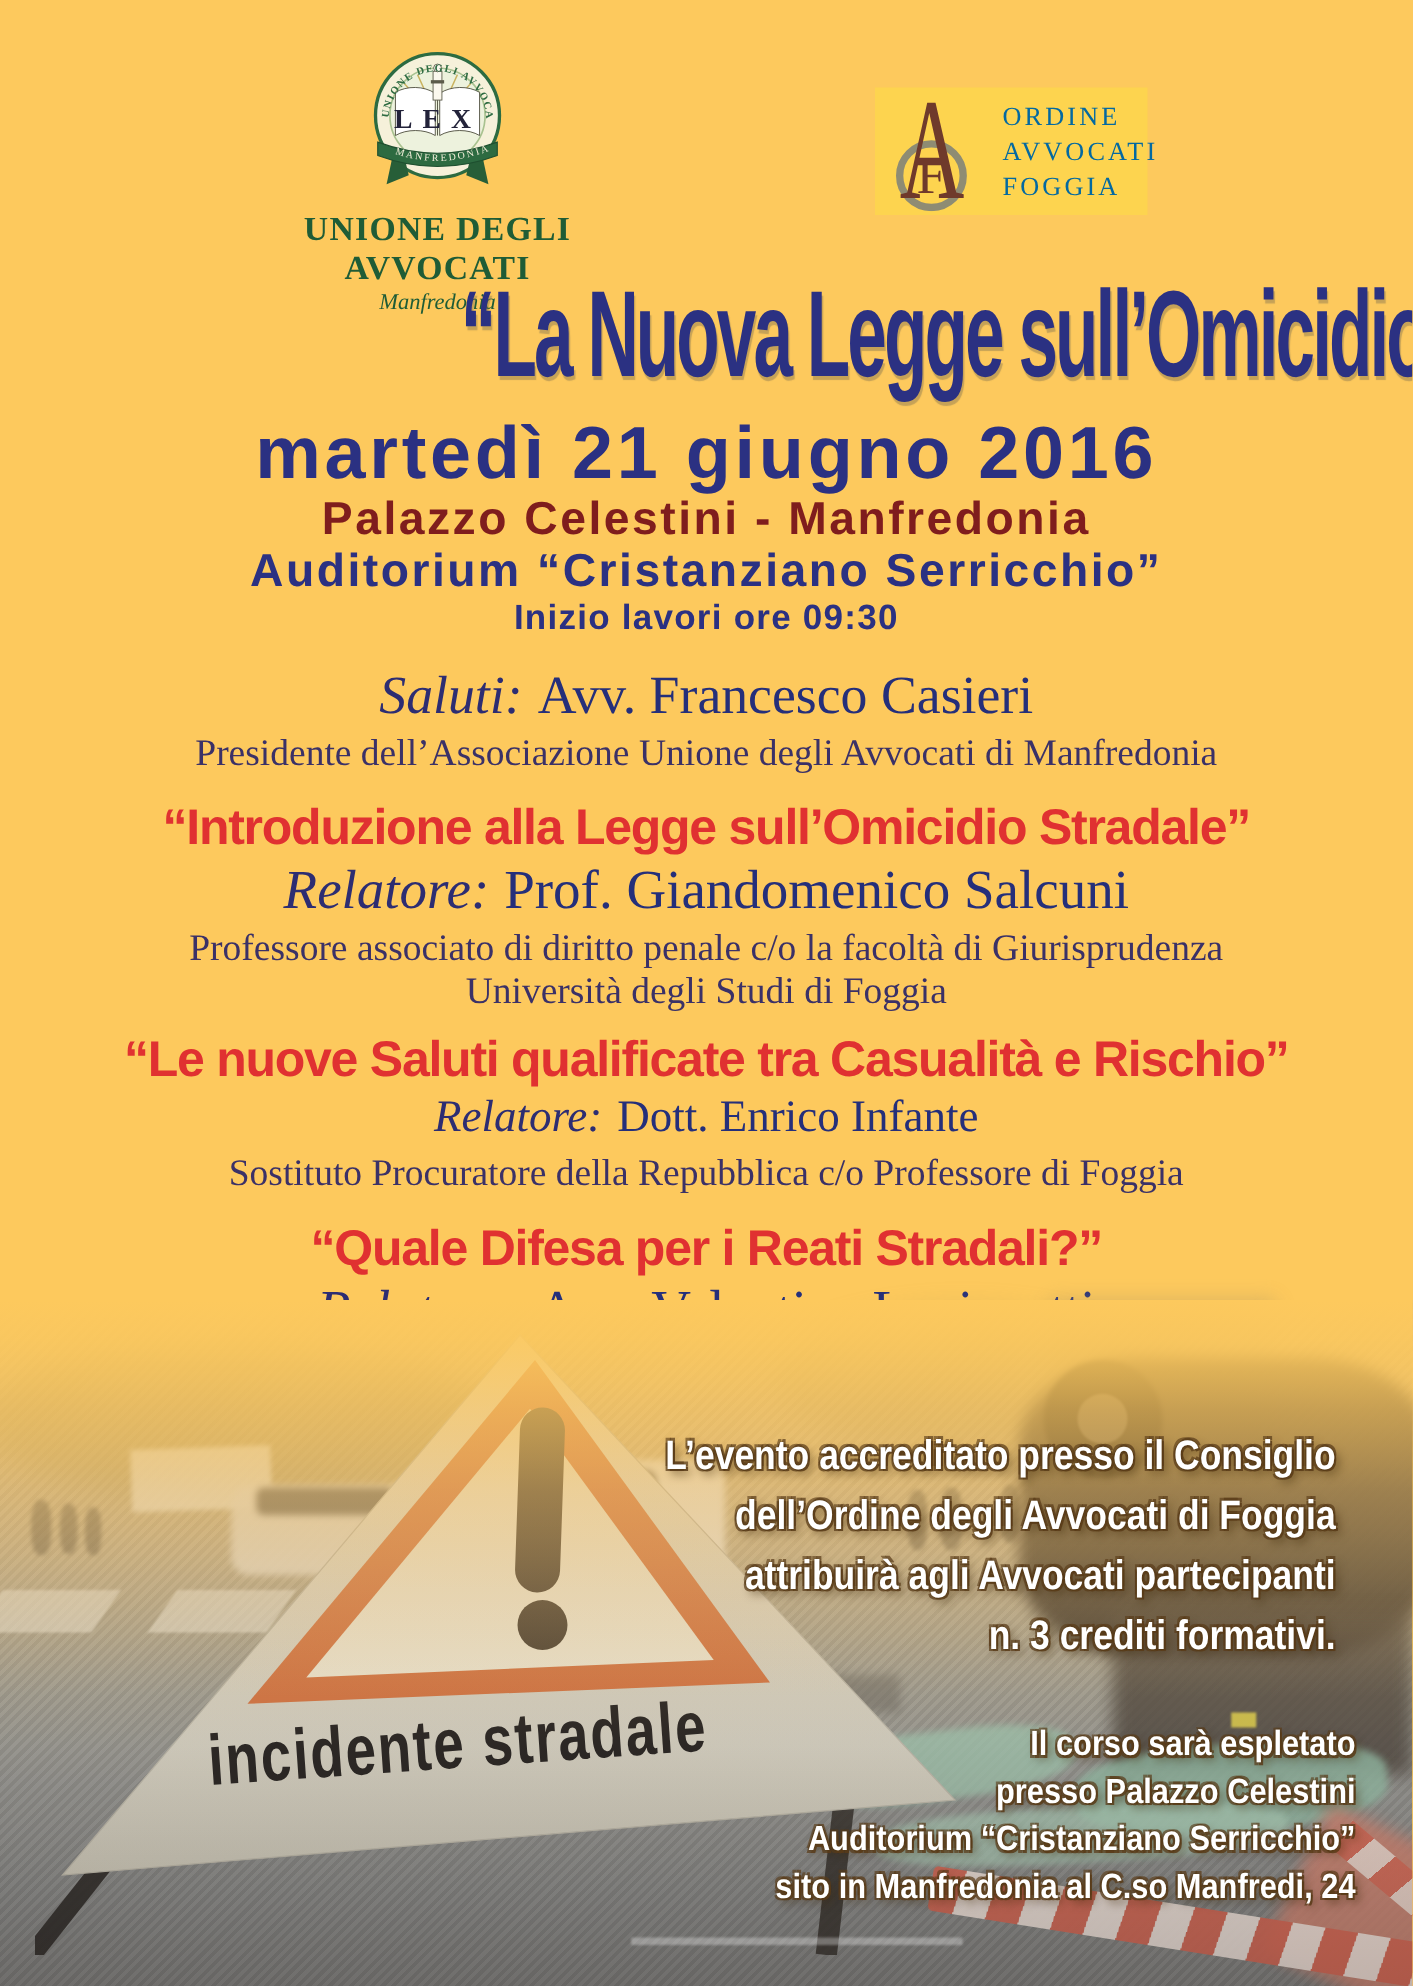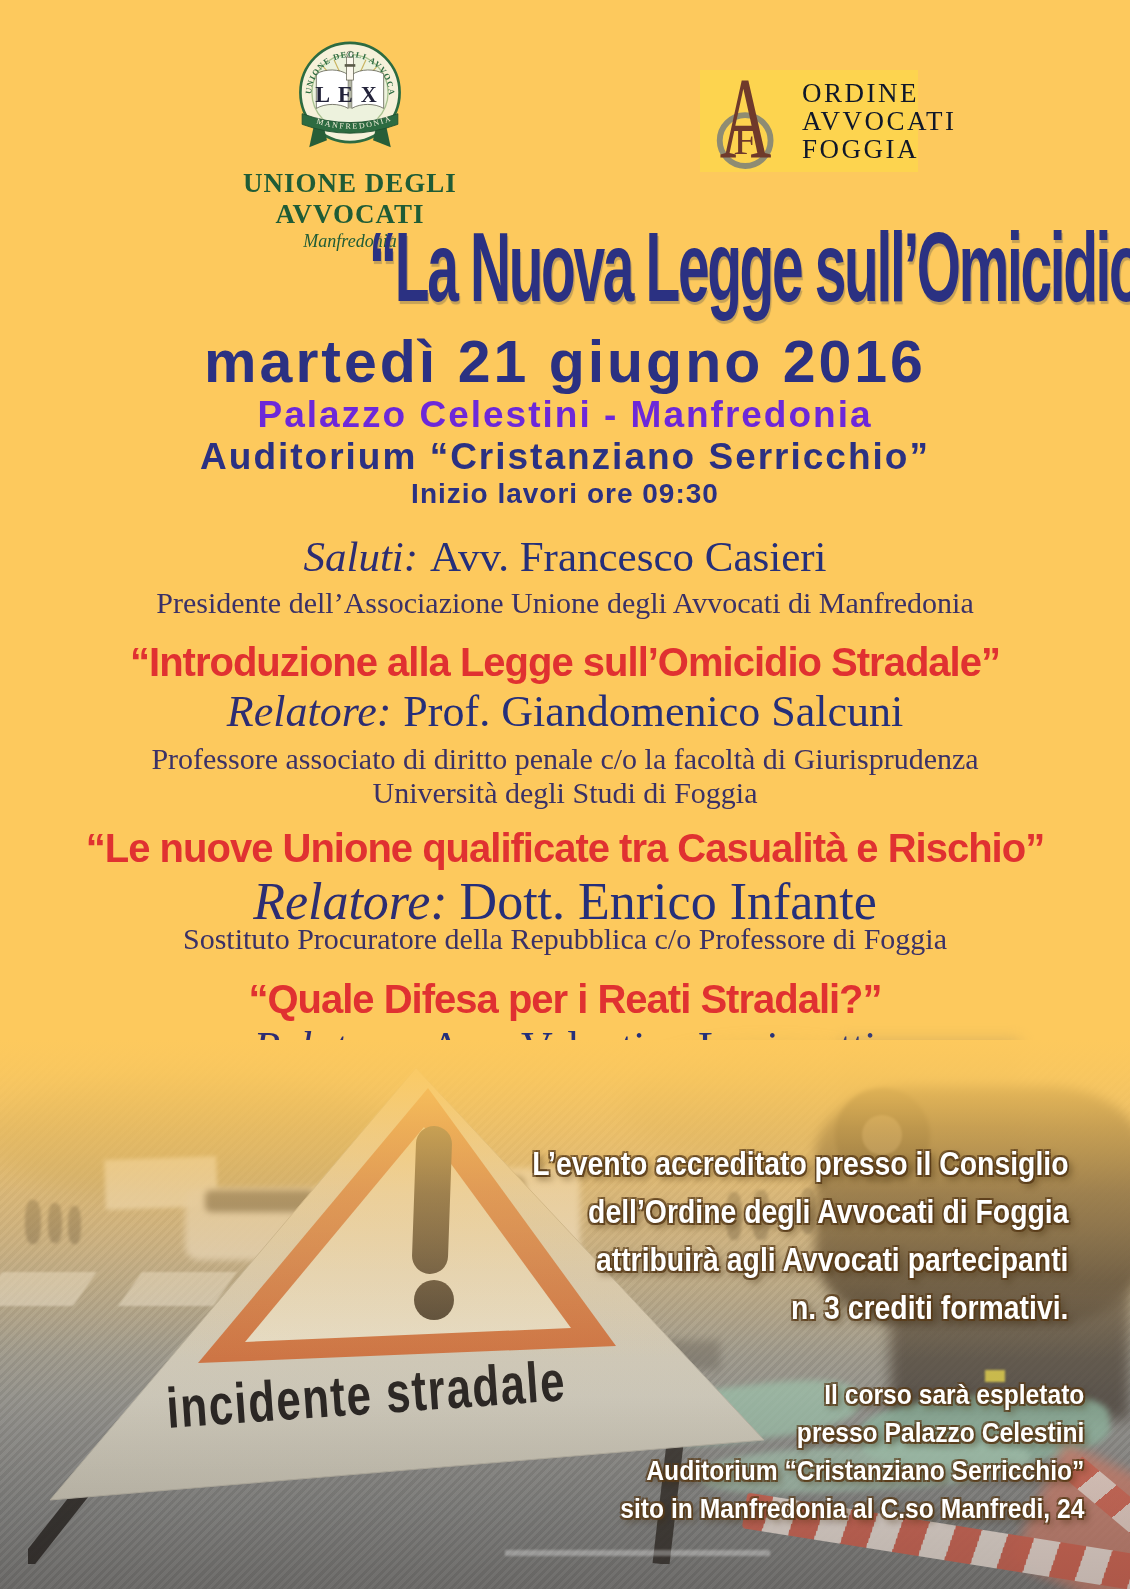--- a/index.html
+++ b/index.html
@@ -11,41 +11,41 @@
   .logo-left{position:absolute;left:180px;top:26px;width:340px;text-align:center;}
   .emblem{width:124px;height:140px;display:block;margin:0 auto;}
   .org-name{font-family:"Liberation Serif","DejaVu Serif",serif;font-weight:bold;
             font-size:27px;color:#1f5c36;letter-spacing:1px;margin-top:2px;}
   .org-sub{font-family:"Liberation Serif","DejaVu Serif",serif;font-style:italic;
            font-size:18px;color:#1f5c36;margin-top:1px;}
   .logo-right{position:absolute;left:700px;top:70px;width:218px;height:102px;background:#fdd44f;
               display:flex;align-items:center;padding-left:8px;box-sizing:border-box;}
   .monogram{width:88px;height:96px;flex:none;}
   .lr-text{margin-left:6px;font-family:"Liberation Serif","DejaVu Serif",serif;
-           font-size:27px;letter-spacing:2.5px;color:#0f172a;line-height:28px;}
+           font-size:21px;letter-spacing:2.5px;color:#0369a1;line-height:28px;}
 
   
   .title{top:208px;font-size:98px;font-weight:bold;color:#2b3182;line-height:118px;}
   .title span{display:inline-block;transform:scaleX(.58);transform-origin:center;
               letter-spacing:-4px;text-shadow:2px 3px 1px rgba(130,115,80,.45);}
   .date{top:328px;font-size:59px;font-weight:bold;color:#2b3182;letter-spacing:3px;}
-  .venue{top:394px;font-size:37px;font-weight:bold;color:#6d28d9;letter-spacing:2px;}
+  .venue{top:394px;font-size:37px;font-weight:bold;color:#7f1d1d;letter-spacing:2px;}
   .auditorium{top:436px;font-size:37px;font-weight:bold;color:#2b3182;letter-spacing:2px;}
   .start{top:478px;font-size:28px;font-weight:bold;color:#2b3182;letter-spacing:1px;}
 
   
   .speaker-line{font-family:"Liberation Serif","DejaVu Serif",serif;color:#252f7a;}
   .speaker-line .it{font-style:italic;color:#2d2d72;}
   .speaker-line .bold-name{font-weight:normal;margin-left:12px;}
   .role{font-family:"Liberation Serif","DejaVu Serif",serif;color:#3b3167;font-size:30px;}
   .topic{font-weight:bold;color:#e03131;font-size:40px;letter-spacing:-1px;}
   .greet{top:532px;font-size:43px;}
   .g-role{top:586px;}
   .t1{top:640px;} .r1{top:686px;font-size:44px;} .r1a{top:742px;} .r1b{top:776px;}
-  .t2{top:826px;} .r2{top:872px;font-size:52px;} .r2a{top:922px;}
+  .t2{top:826px;} .r2{top:872px;font-size:36px;} .r2a{top:922px;}
   .t3{top:977px;} .r3{top:1022px;font-size:44px;} .r3a{top:1072px;}
 
   
   .photo{position:absolute;left:0;top:1040px;width:1130px;height:549px;
     background:
       repeating-linear-gradient(135deg, rgba(255,255,255,.04) 0 3px, rgba(0,0,0,.05) 3px 6px),
       linear-gradient(180deg,#d8b977 0%,#cbb386 20%,#b5a98f 38%,#9e9b90 55%,#8f8e8a 70%,#848482 85%,#7b7a78 100%);}
   .ph{position:absolute;}
   .trees1{left:-20px;top:30px;width:420px;height:130px;background:#a08f55;border-radius:50%;
           filter:blur(12px);opacity:.45;}
@@ -179,21 +179,21 @@
   </div>
   <div class="cl role g-role">Presidente dell’Associazione Unione degli Avvocati di Manfredonia</div>
 
   <div class="cl speaker-line r1">
     <span class="it">Relatore:</span><span class="bold-name">Prof. Giandomenico Salcuni</span>
   </div>
   <div class="cl topic t1">“Introduzione alla Legge sull’Omicidio Stradale”</div>
   <div class="cl role r1a">Professore associato di diritto penale c/o la facoltà di Giurisprudenza</div>
   <div class="cl role r1b">Università degli Studi di Foggia</div>
 
-  <div class="cl topic t2">“Le nuove Unione qualificate tra Casualità e Rischio”</div>
+  <div class="cl topic t2">“Le nuove Saluti qualificate tra Casualità e Rischio”</div>
   <div class="cl speaker-line r2">
     <span class="it">Relatore:</span><span class="bold-name">Dott. Enrico Infante</span>
   </div>
   <div class="cl role r2a">Sostituto Procuratore della Repubblica c/o Professore di Foggia</div>
 
   <div class="cl topic t3">“Quale Difesa per i Reati Stradali?”</div>
   <div class="cl speaker-line r3">
     <span class="it">Relatore:</span><span class="bold-name">Avv. Valentina Lucianetti</span>
   </div>
   <div class="cl role r3a">Consigliera dell’Ordine degli Avvocati di Foggia</div>

